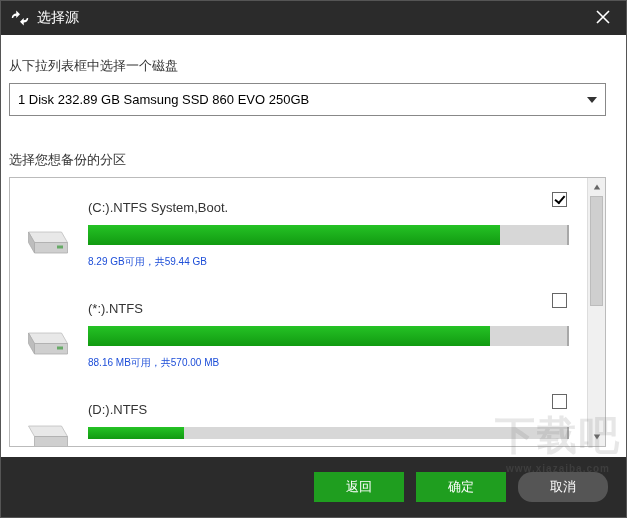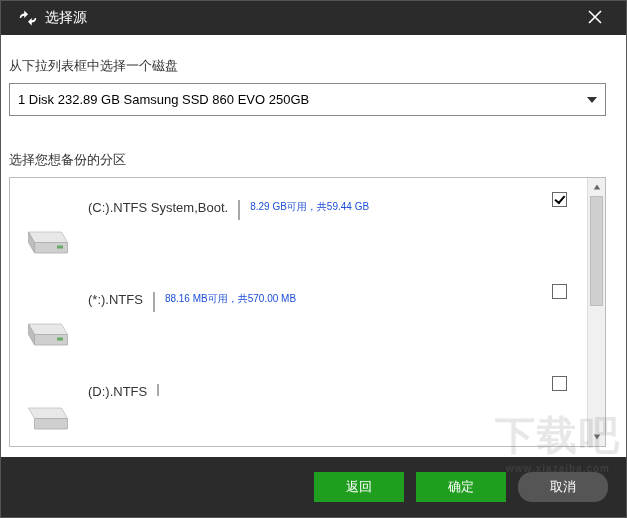--- a/index.html
+++ b/index.html
@@ -9,21 +9,21 @@
     font-size: 13px;
     background: #f5f5f5;
     overflow: hidden;
     position: relative;
   }
   .window { width: 627px; height: 518px; border: 1px solid #555; background: #fff; display: flex; flex-direction: column; }
 
   
   .titlebar {
     background: #2b2b2b; color: #fff; height: 34px;
-    display: flex; align-items: center; padding: 0 18px;
+    display: flex; align-items: center; padding: 0 10px;
     justify-content: space-between;
   }
   .titlebar .left { display: flex; align-items: center; gap: 8px; }
   .titlebar .title { font-size: 14px; }
   .titlebar .close { cursor: pointer; font-size: 18px; padding: 0 6px; }
 
   
   .body { padding: 18px 20px 10px 8px; display: flex; flex-direction: column; gap: 8px; flex: 1; overflow: hidden; }
 
   .label { color: #333; font-size: 13px; margin-top: 4px; }
@@ -66,21 +66,21 @@
     background: #cfcfcf; border:1px solid #bcbcbc;
   }
 
   .part {
     display: flex; align-items: flex-start; gap: 16px;
     padding: 14px 10px 18px 6px; position: relative;
   }
   .part + .part { border-top: none; }
   .disk-icon { width: 48px; height: 38px; margin-top: 22px; }
 
-  .pinfo { flex: 1; display:flex; flex-direction:row; gap:10px; }
+  .pinfo { flex: 1; display:flex; flex-direction:column; gap:10px; }
   .pname { color: #333; font-size: 13px; }
   .bar {
     height: 20px; background: #d7d7d7; border-right: 2px solid #a8a8a8;
     position: relative;
   }
   .bar .fill { height: 100%; background: #16aa16; background: linear-gradient(#25c225,#119a11); }
   .pstat { color: #1d4ed8; font-size: 10px; }
 
   .chk {
     position: absolute; right: 12px; top: 6px;

